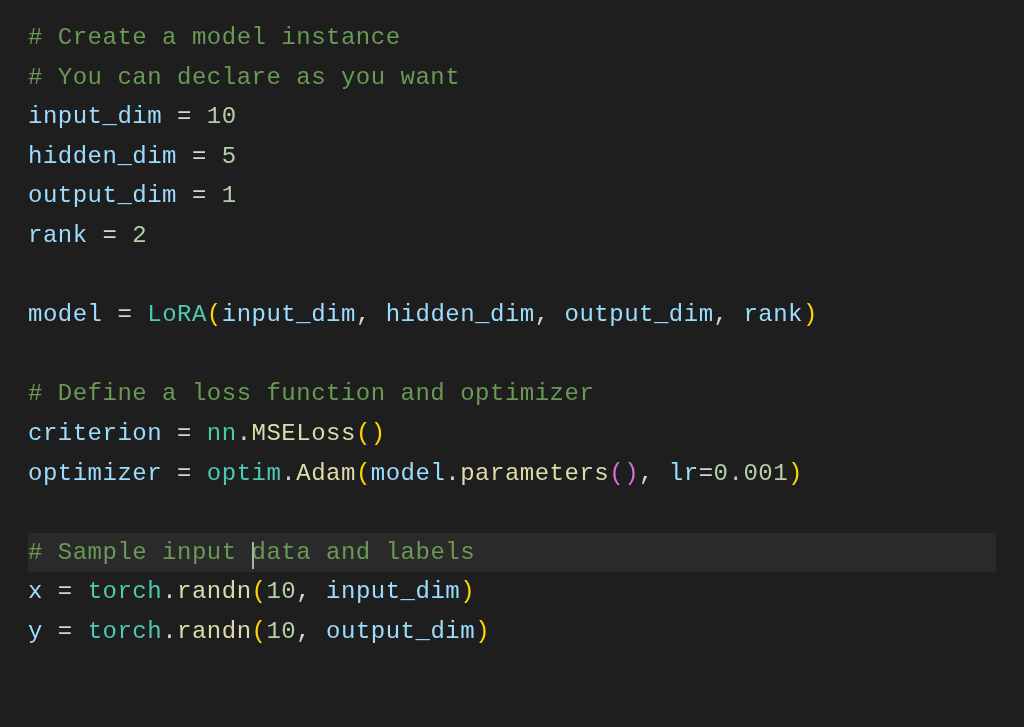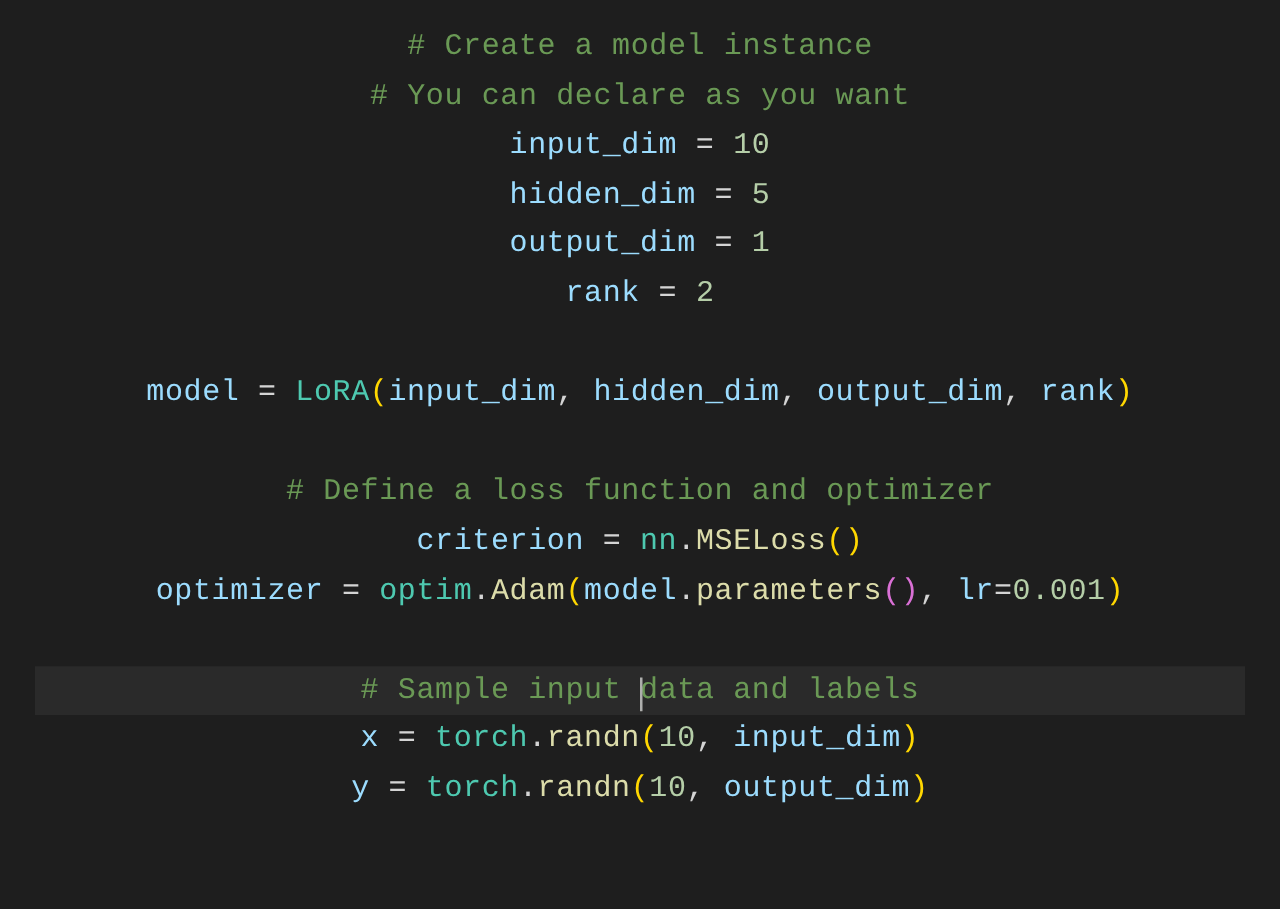--- a/index.html
+++ b/index.html
@@ -15,21 +15,20 @@
       padding: 18px 28px;
       color: #d4d4d4;
       width: 1024px;
       height: 727px;
       overflow: hidden;
       letter-spacing: 0.5px;
     }
     pre {
       font-family: inherit;
       white-space: pre;
-      text-align: center;
     }
     .comment { color: #6a9955; }
     .variable { color: #9cdcfe; }
     .operator { color: #d4d4d4; }
     .number { color: #b5cea8; }
     .fn { color: #dcdcaa; }
     .cls { color: #4ec9b0; }
     .param { color: #9cdcfe; }
     .paren-y { color: #ffd700; }
     .paren-p { color: #da70d6; }

